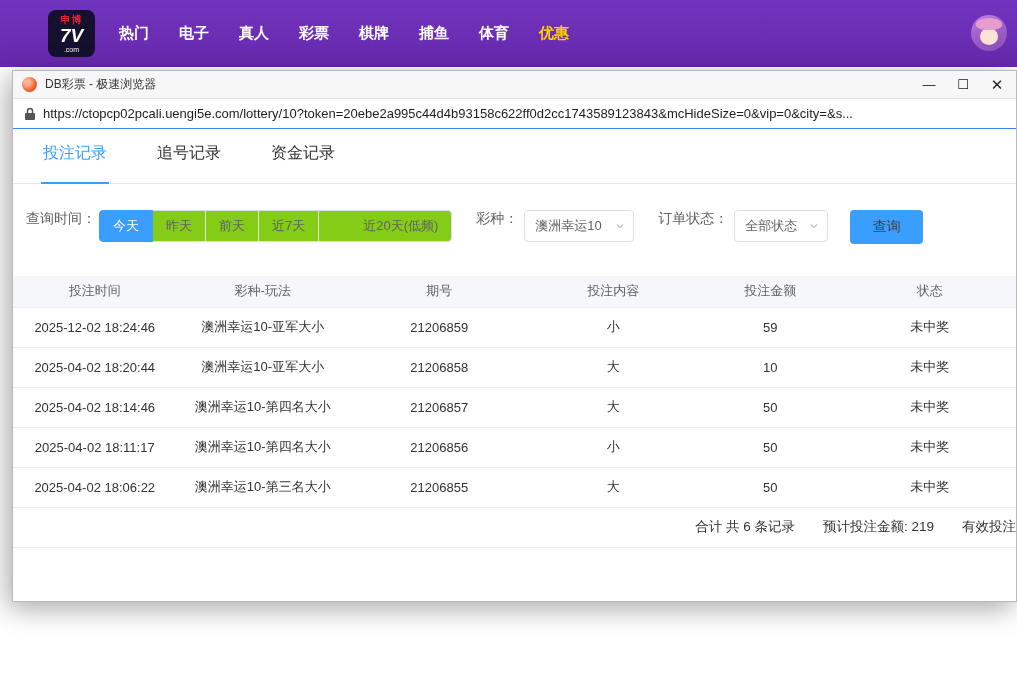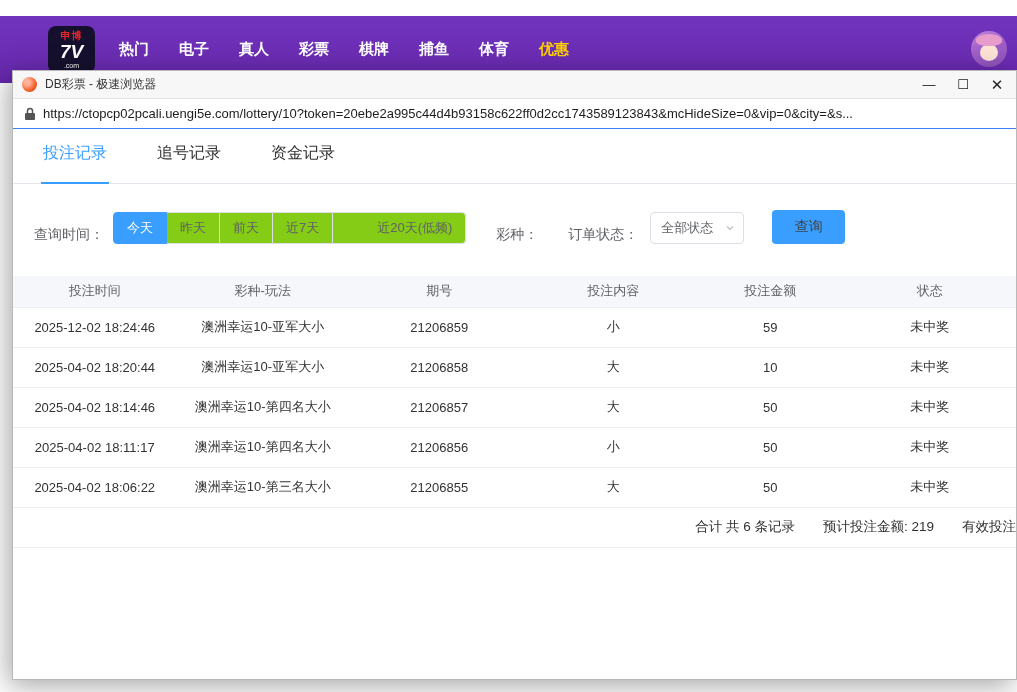--- a/index.html
+++ b/index.html
@@ -1,60 +1,60 @@
 <!DOCTYPE html>
 <html><head>
 <meta charset="utf-8">
 <style>
   * { margin:0; padding:0; box-sizing:border-box; }
   html,body { width:1017px; height:692px; overflow:hidden; background:#fff;
               font-family:"Liberation Sans","DejaVu Sans",sans-serif; }
   .page { position:relative; width:1017px; height:692px; }
 
   
-  .site-header { position:absolute; top:16px; left:0; width:1017px; height:67px;
+  .site-header { position:absolute; top:0; left:0; width:1017px; height:67px;
                  background:linear-gradient(180deg,#7134bd,#6728ad); display:flex; align-items:center; }
   .logo { margin-left:48px; width:47px; height:47px; background:#15102e; border-radius:8px;
           display:flex; flex-direction:column; align-items:center; justify-content:center; line-height:1; flex:none; }
   .logo-top { color:#e8262d; font-size:10px; font-weight:bold; letter-spacing:1px; }
   .logo-main { color:#fff; font-size:19px; font-weight:bold; font-style:italic; margin-top:1px; }
   .logo-sub { color:#fff; font-size:7px; margin-top:1px; }
   .nav { display:flex; margin-left:24px; gap:30px; }
   .nav-item { color:#fff; font-size:15px; font-weight:bold; cursor:pointer; white-space:nowrap; }
   .nav-item.hl { color:#ffd100; }
   .avatar { position:absolute; right:10px; top:15px; width:36px; height:36px; border-radius:50%;
             background:linear-gradient(160deg,#c084dd 0%,#a060c8 45%,#8a4fb8 100%); overflow:hidden; flex:none; }
   .avatar::before { content:""; position:absolute; left:9px; top:13px; width:18px; height:17px;
                     border-radius:50%; background:#fbe3d6; }
   .avatar::after { content:""; position:absolute; left:5px; top:3px; width:26px; height:12px;
                    border-radius:50% 50% 40% 40%; background:#e89ccb; }
 
   
-  .window { position:absolute; left:12px; top:70px; width:1005px; height:610px; background:#fff;
+  .window { position:absolute; left:12px; top:70px; width:1005px; height:532px; background:#fff;
             border:1px solid #b9b9b9; box-shadow:-4px 6px 26px rgba(0,0,0,.35); overflow:hidden; }
   .titlebar { height:28px; background:#f7f7f7; border-bottom:1px solid #e3e3e3;
               display:flex; align-items:center; }
   .favicon { width:15px; height:15px; border-radius:50%; margin-left:9px; flex:none;
              background:radial-gradient(circle at 35% 35%, #ffb199 0 20%, #f4602a 60%, #d23a1a 100%); }
   .win-title { font-size:12px; color:#333; margin-left:8px; flex:1; }
   .win-controls { display:flex; margin-right:2px; }
   .win-btn { width:34px; height:28px; display:flex; align-items:center; justify-content:center;
              font-size:13px; color:#222; cursor:pointer; }
   .win-btn.close { font-size:15px; }
   .urlbar { height:30px; display:flex; align-items:center; background:#fff;
             border-bottom:1px solid #3b82f6; padding-left:11px; cursor:text; }
   .url-text { font-size:13px; color:#1d1d1d; margin-left:7px; white-space:nowrap; overflow:hidden; }
 
   
   .tabs { display:flex; padding:14px 0 0 28px; border-bottom:1px solid #e4e7ed; }
   .tab { font-size:16px; color:#333; padding:0 2px 18px; margin-right:46px; cursor:pointer; }
   .tab.active { color:#3a9eff; border-bottom:2px solid #3a9eff; margin-bottom:-1px; }
 
   
-  .filters { display:flex; align-items:flex-end; margin:26px 0 0 21px; font-size:14px; color:#606266;gap:6px; }
+  .filters { display:flex; align-items:flex-start; margin:26px 0 0 13px; font-size:14px; color:#606266; }
   .btn-group { display:flex; margin-left:3px; }
   .tbtn { height:32px; padding:0 13px; background:#84cc16; border:1px solid #dcdfe6; color:#606266;
           font-size:13px; display:flex; align-items:center; margin-left:-1px; cursor:pointer; white-space:nowrap; }
   .tbtn.first { border-radius:4px 0 0 4px; margin-left:0; }
   .tbtn.last { border-radius:0 4px 4px 0;padding-left:44px; }
   .tbtn.active { background:#3a9eff; border-color:#3a9eff; color:#fff; z-index:1; }
   .flabel { margin-left:24px; white-space:nowrap; }
   .select { height:32px; border:1px solid #dcdfe6; border-radius:4px; background:#fff;
             display:flex; align-items:center; justify-content:space-between;
             padding:0 8px 0 10px; color:#606266; font-size:13px; cursor:pointer; margin-left:6px; }
@@ -128,20 +128,26 @@
     <div class="filters">
       <span class="flabel" style="margin-left:0">查询时间：</span>
       <div class="btn-group">
         <span class="tbtn first active">今天</span>
         <span class="tbtn">昨天</span>
         <span class="tbtn">前天</span>
         <span class="tbtn">近7天</span>
         <span class="tbtn last">近20天(低频)</span>
       </div>
       <span class="flabel">彩种：</span>
+      <div class="select lottery">
+        <span>澳洲幸运10</span>
+        <svg class="chev" viewBox="0 0 10 10">
+          <polyline points="2,3.5 5,6.5 8,3.5" fill="none" stroke="#c0c4cc" stroke-width="1.4"></polyline>
+        </svg>
+      </div>
       <span class="flabel">订单状态：</span>
       <div class="select status">
         <span>全部状态</span>
         <svg class="chev" viewBox="0 0 10 10">
           <polyline points="2,3.5 5,6.5 8,3.5" fill="none" stroke="#c0c4cc" stroke-width="1.4"></polyline>
         </svg>
       </div>
       <button class="search-btn">查询</button>
     </div>
 

